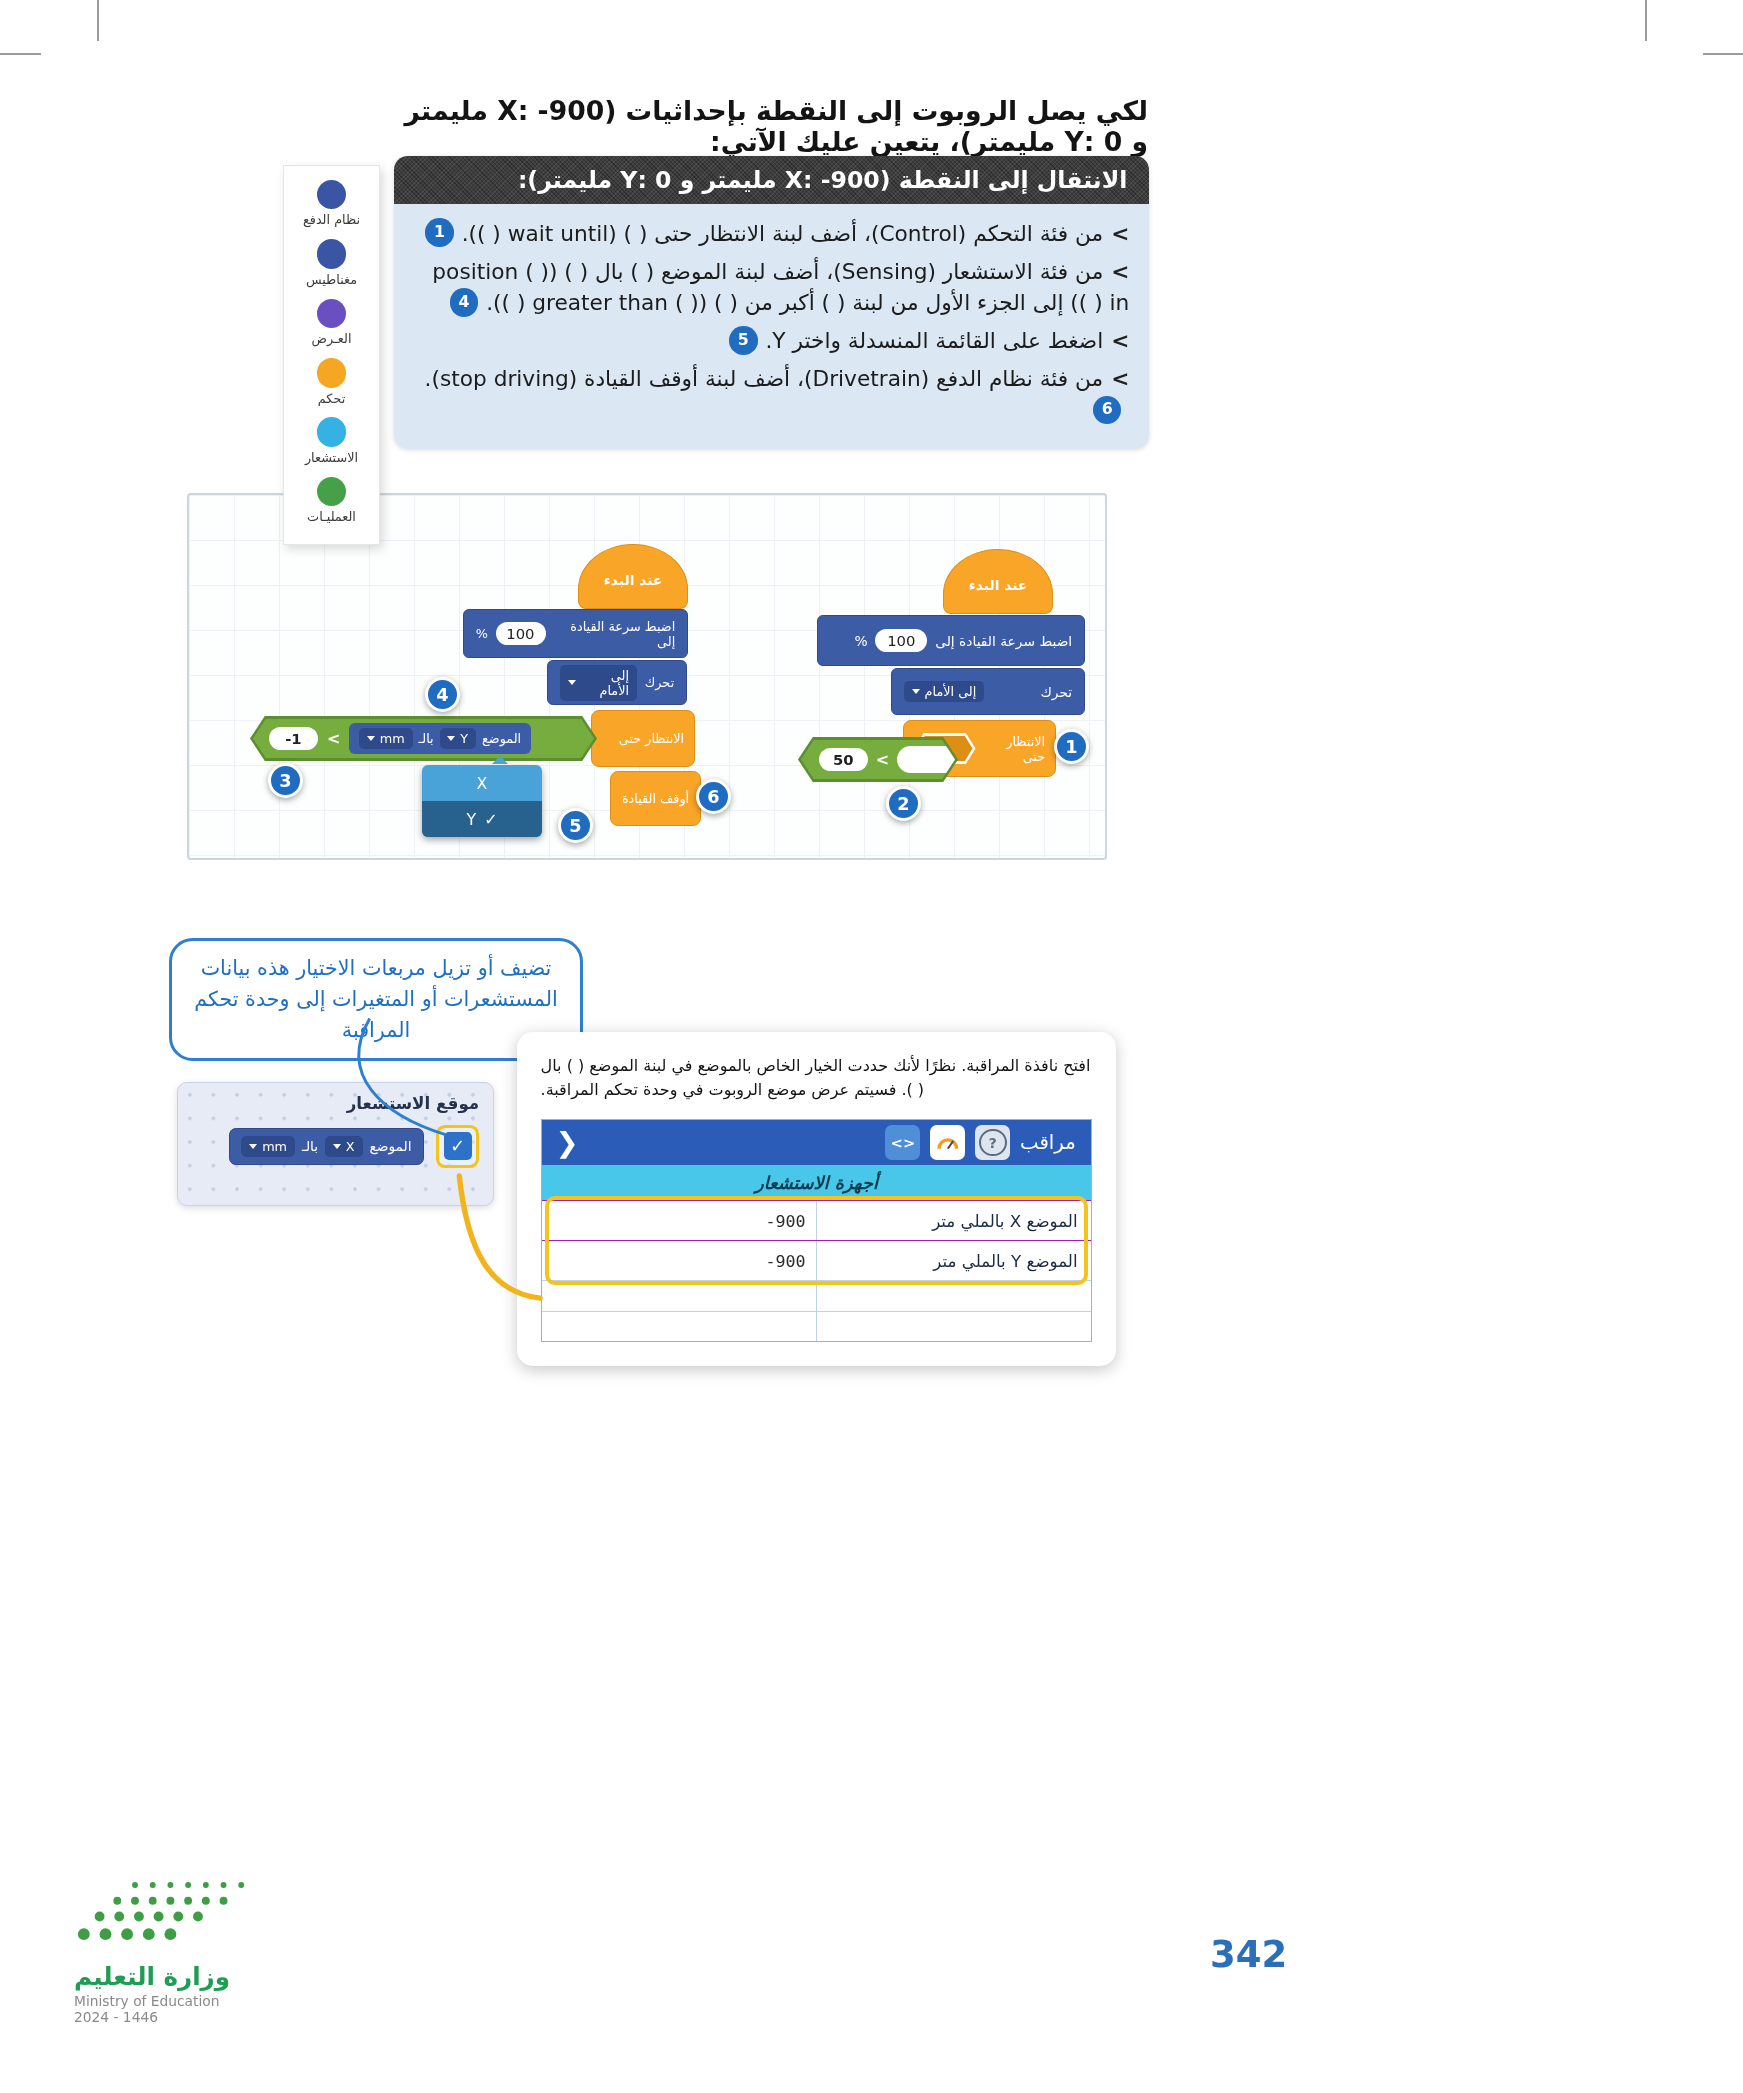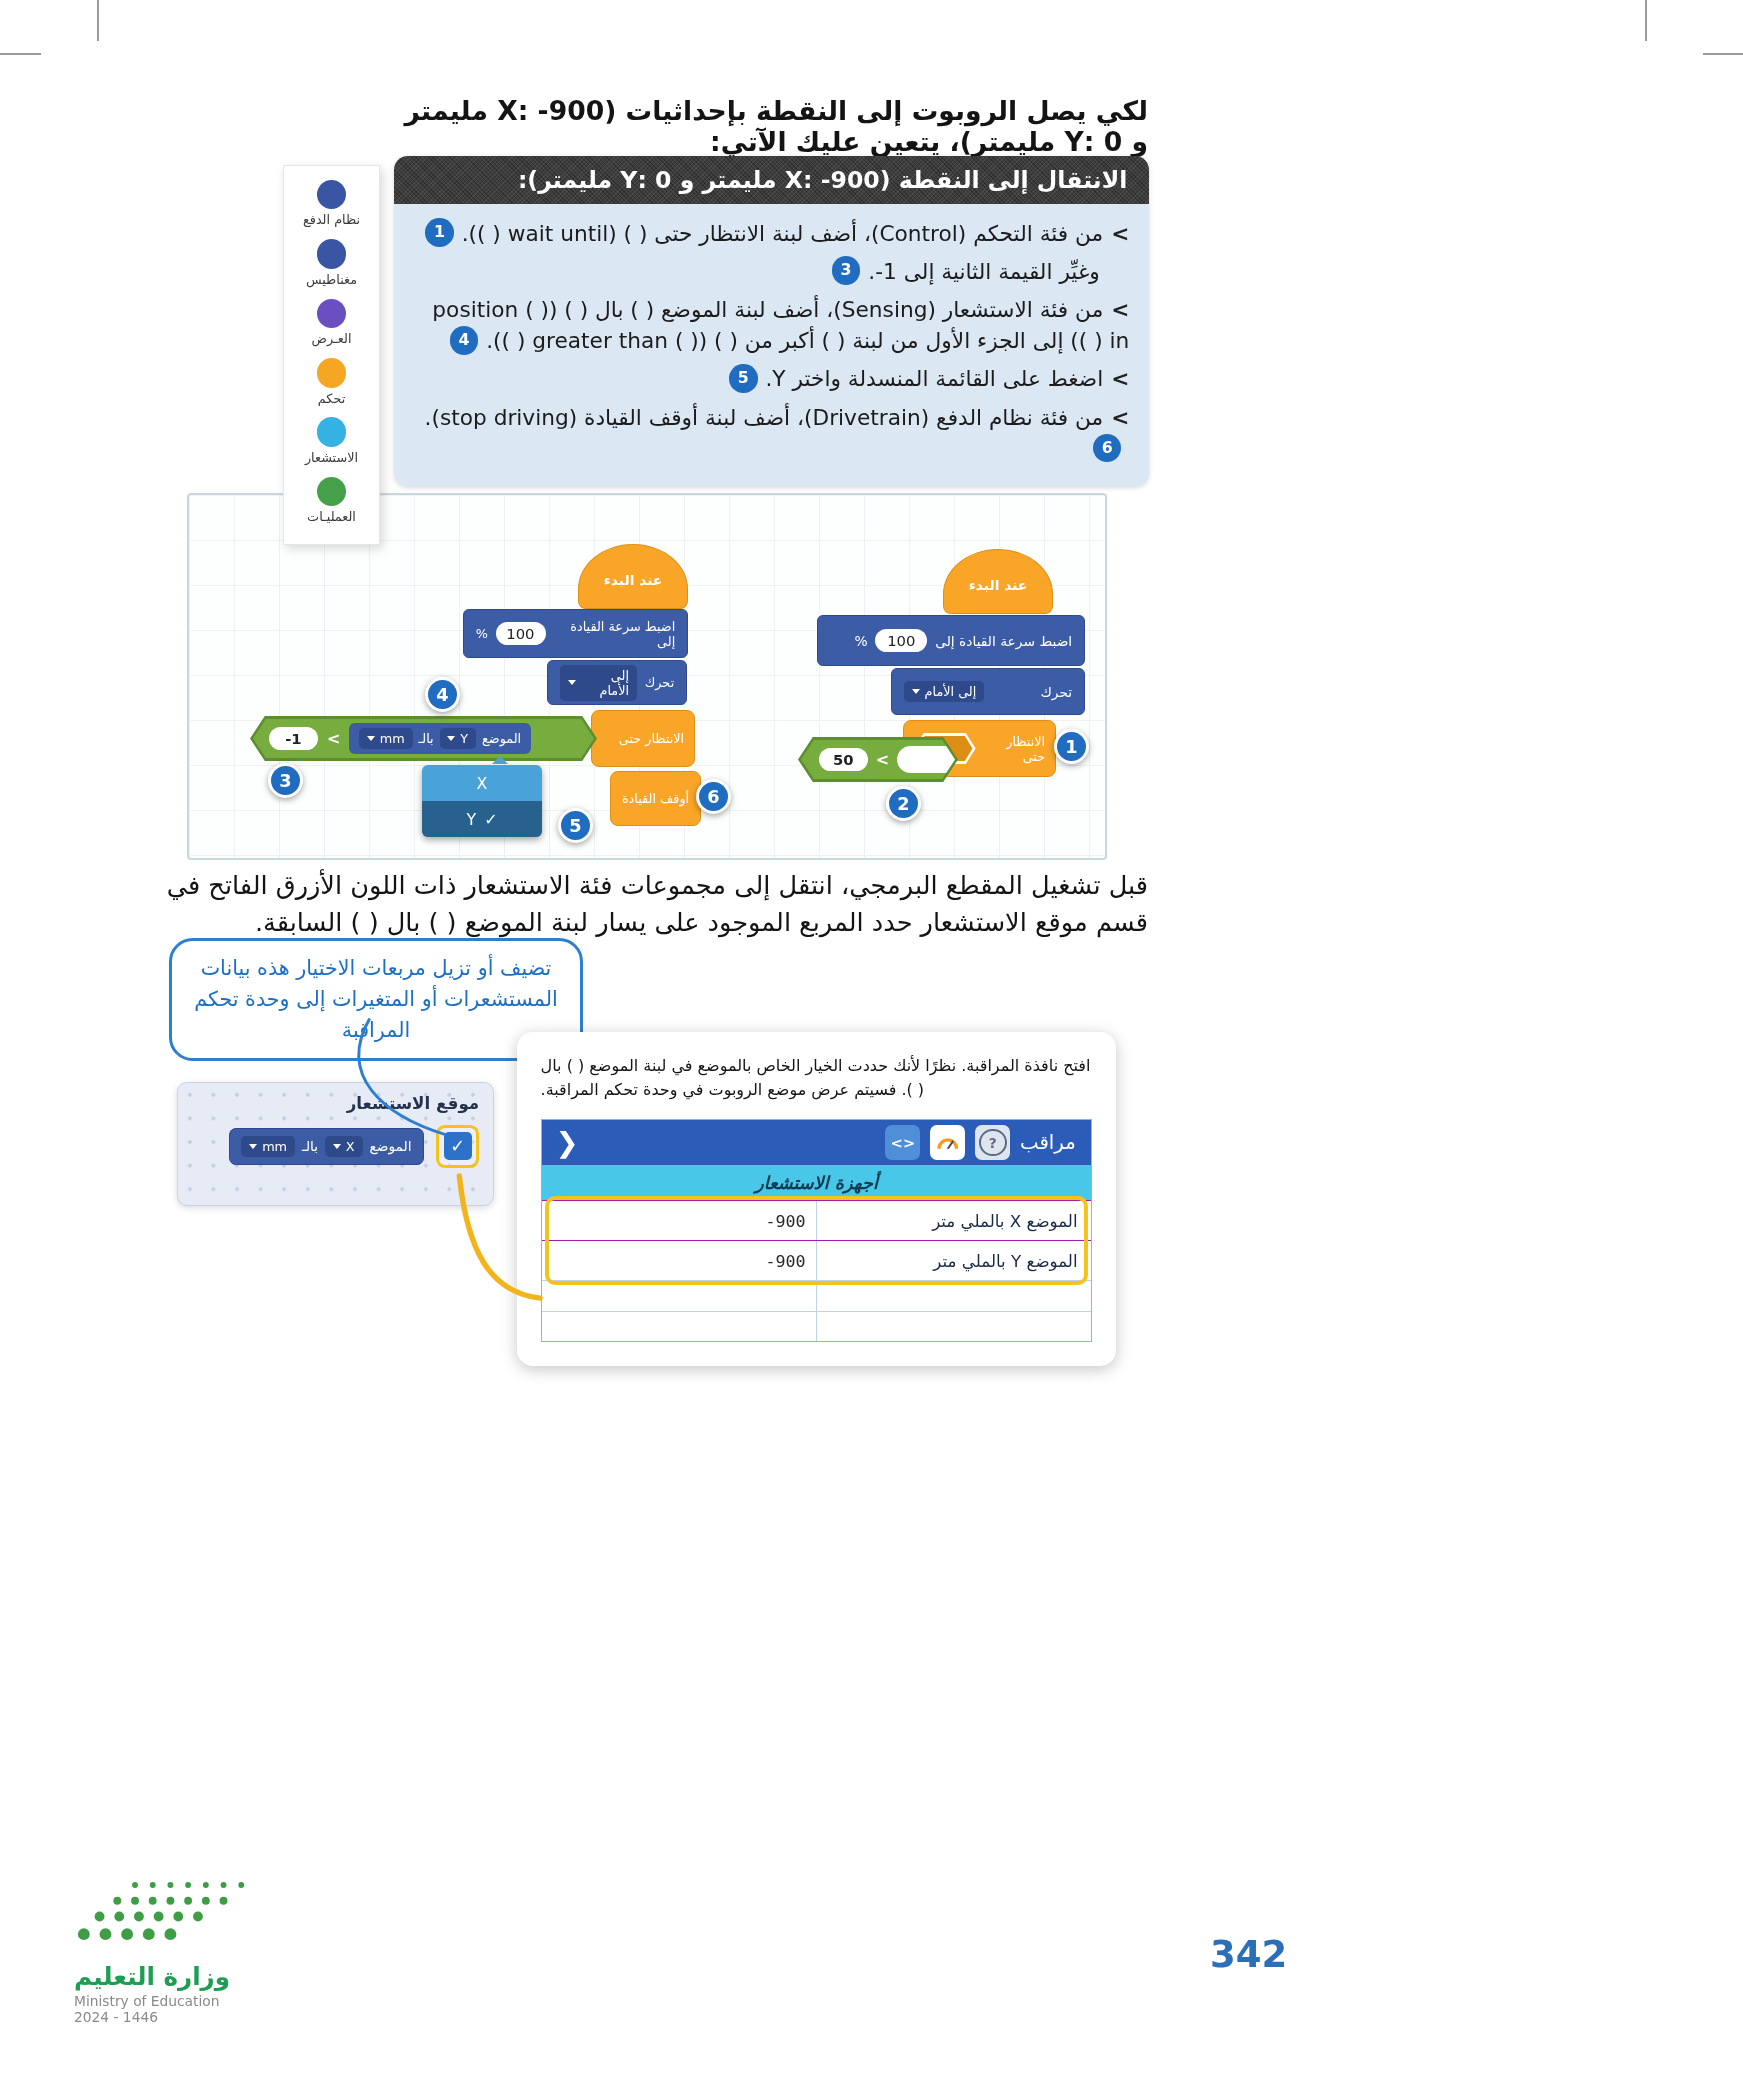--- a/index.html
+++ b/index.html
@@ -153,23 +153,20 @@
   <div class="mark" style="right:0;top:53px;width:41px;height:2px;"></div>
 
   <div class="intro">لكي يصل الروبوت إلى النقطة بإحداثيات (900- :X مليمتر و 0 :Y مليمتر)، يتعين عليك الآتي:</div>
 
   <div class="steps-box">
     <div class="steps-header">الانتقال إلى النقطة (900- :X مليمتر و 0 :Y مليمتر):</div>
     <div class="steps-body">
       <div class="step">
         <span class="marker">&lt;</span><span>من فئة التحكم (Control)، أضف لبنة الانتظار حتى ( ) (wait until ( )).</span><span class="badge-sm">1</span>
       </div>
-      <div class="step cont">
-        <span>وغيِّر القيمة الثانية إلى 1-.</span><span class="badge-sm">3</span>
-      </div>
       <div class="step">
         <span class="marker">&lt;</span><span>من فئة الاستشعار (Sensing)، أضف لبنة الموضع ( ) بال ( ) (position ( ) in ( )) إلى الجزء الأول من لبنة ( ) أكبر من ( ) (( ) greater than ( )).</span><span class="badge-sm">4</span>
       </div>
       <div class="step">
         <span class="marker">&lt;</span><span>اضغط على القائمة المنسدلة واختر Y.</span><span class="badge-sm">5</span>
       </div>
       <div class="step">
         <span class="marker">&lt;</span><span>من فئة نظام الدفع (Drivetrain)، أضف لبنة أوقف القيادة (stop driving).</span><span class="badge-sm">6</span>
       </div>
     </div>
@@ -282,21 +279,20 @@
         <span>Y</span>
         <span>✓</span>
       </div>
     </div>
     <div class="badge-lg" style="left:79px;top:268px;">3</div>
     <div class="badge-lg" style="left:236px;top:182px;">4</div>
     <div class="badge-lg" style="left:369px;top:313px;">5</div>
     <div class="badge-lg" style="left:507px;top:284px;">6</div>
   </div>
 
-  <div class="mid-para">قبل تشغيل المقطع البرمجي، انتقل إلى مجموعات فئة الاستشعار ذات اللون الأزرق الفاتح في قسم موقع الاستشعار حدد المربع الموجود على يسار لبنة الموضع ( ) بال ( ) السابقة.</div>
 
   <div class="callout">تضيف أو تزيل مربعات الاختيار هذه بيانات المستشعرات أو المتغيرات إلى وحدة تحكم المراقبة</div>
 
   <div class="sensing-panel">
     <div class="sensing-title">موقع الاستشعار</div>
     <div class="sensing-row">
       <span class="cb-ring">
         <span class="cb">
           <span>✓</span>
         </span>

